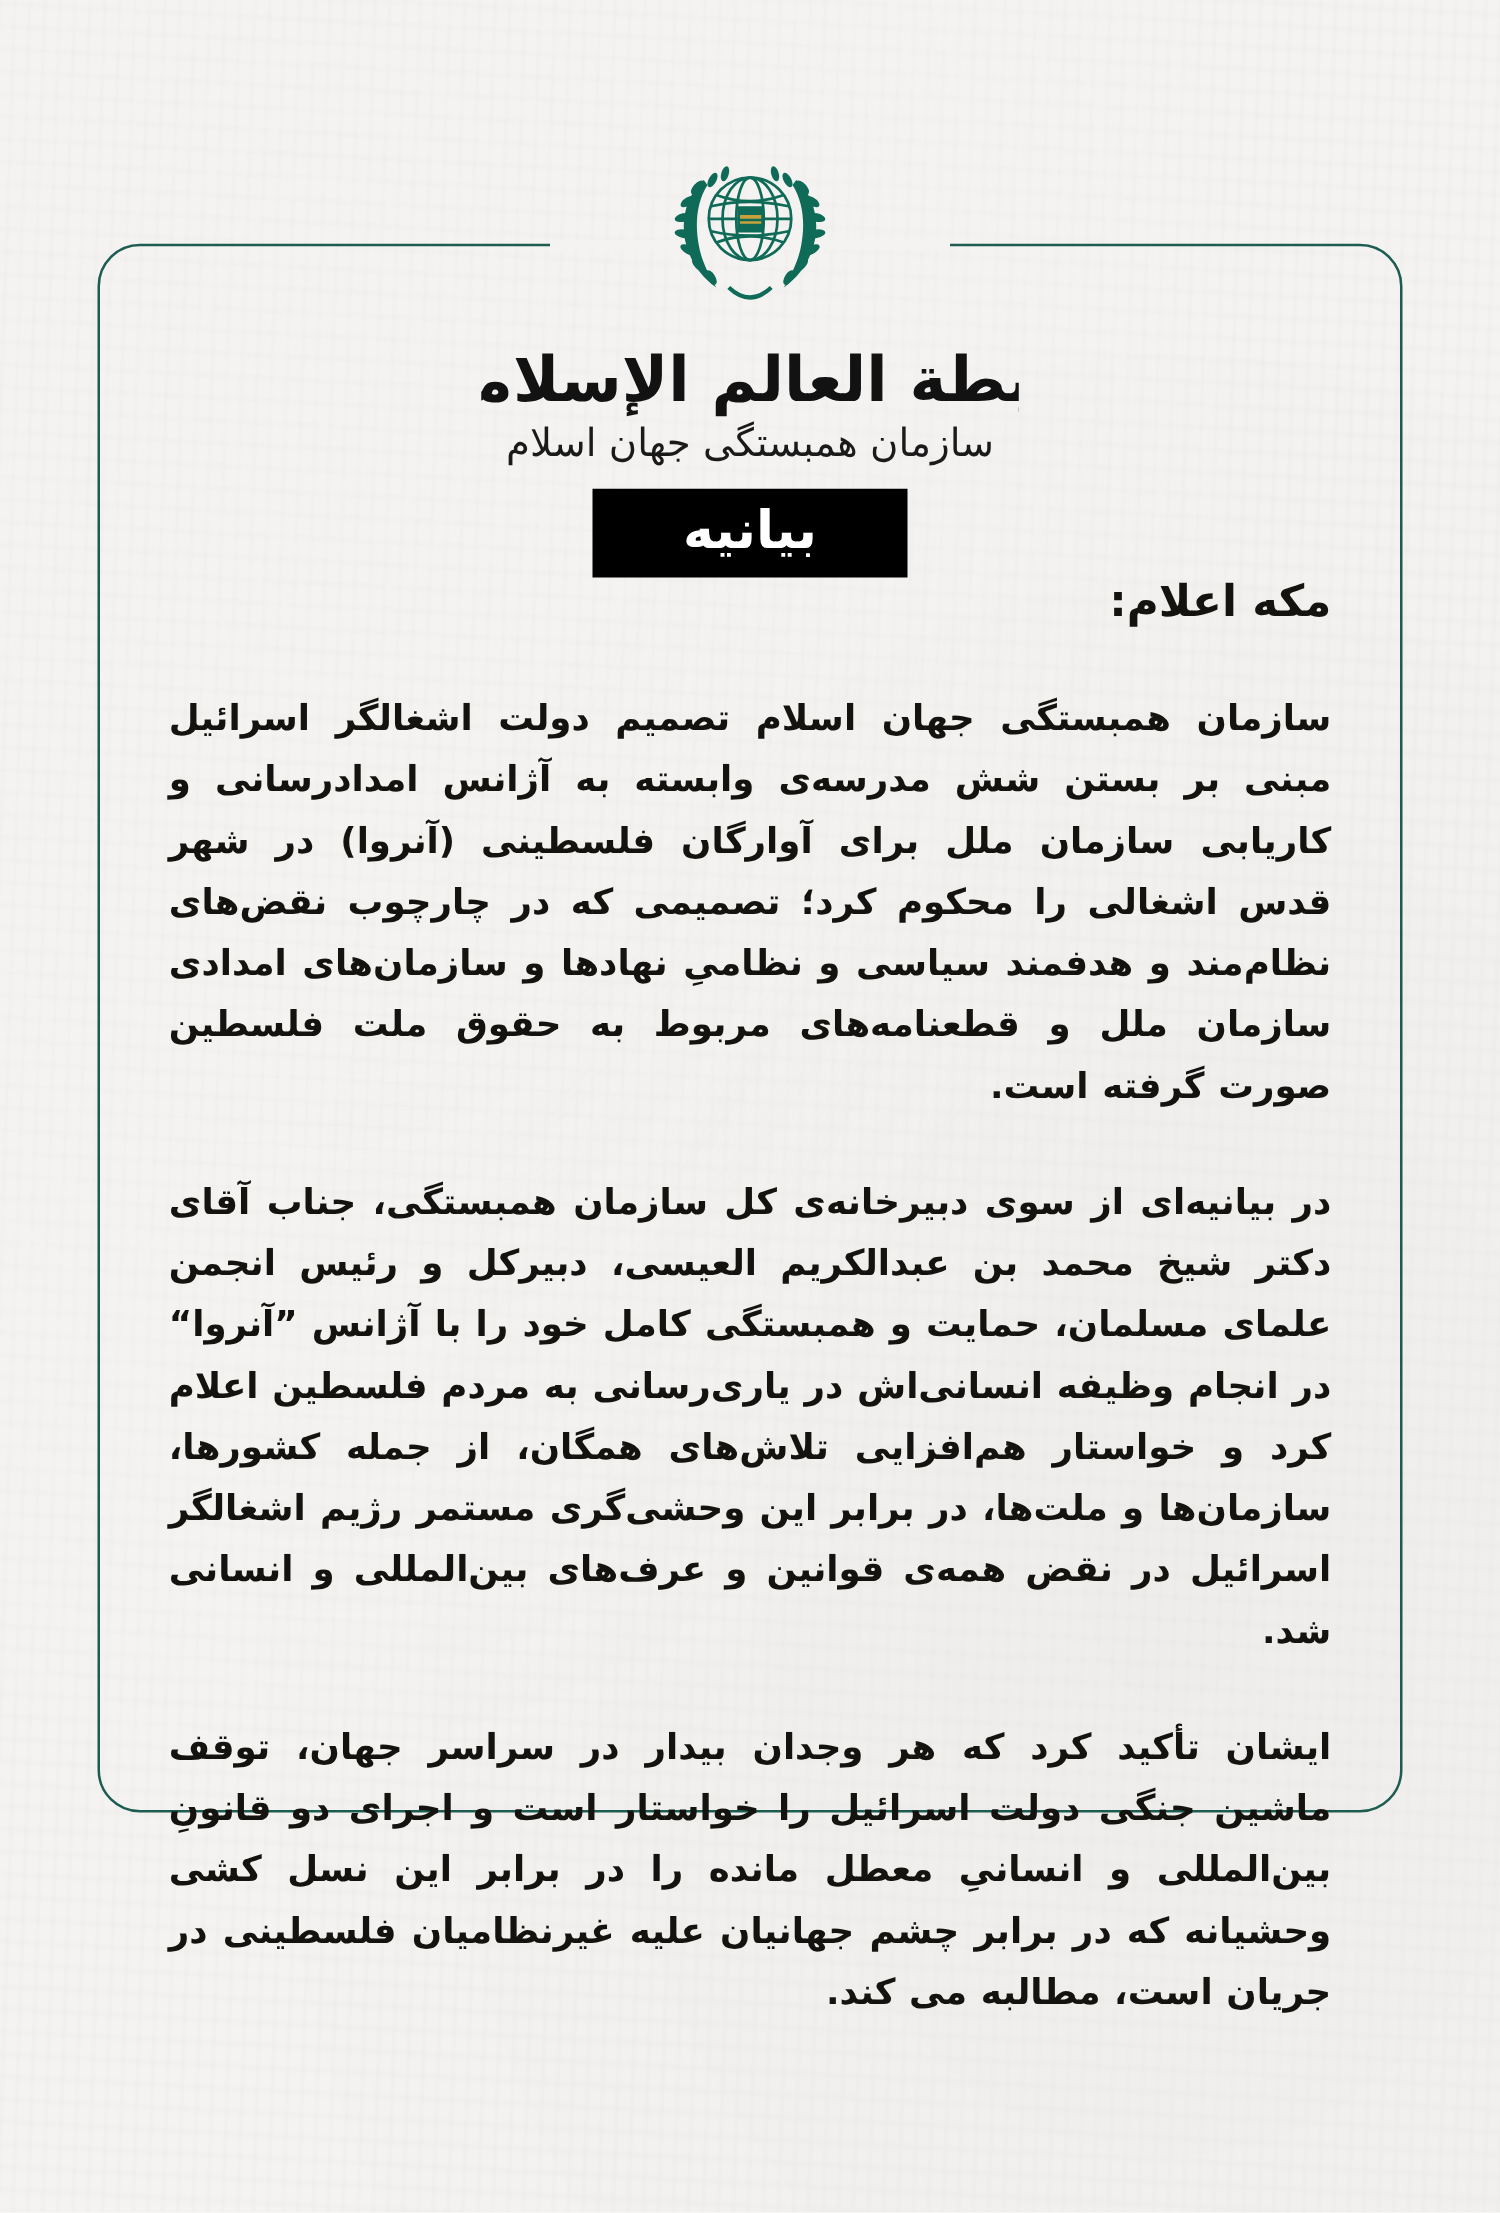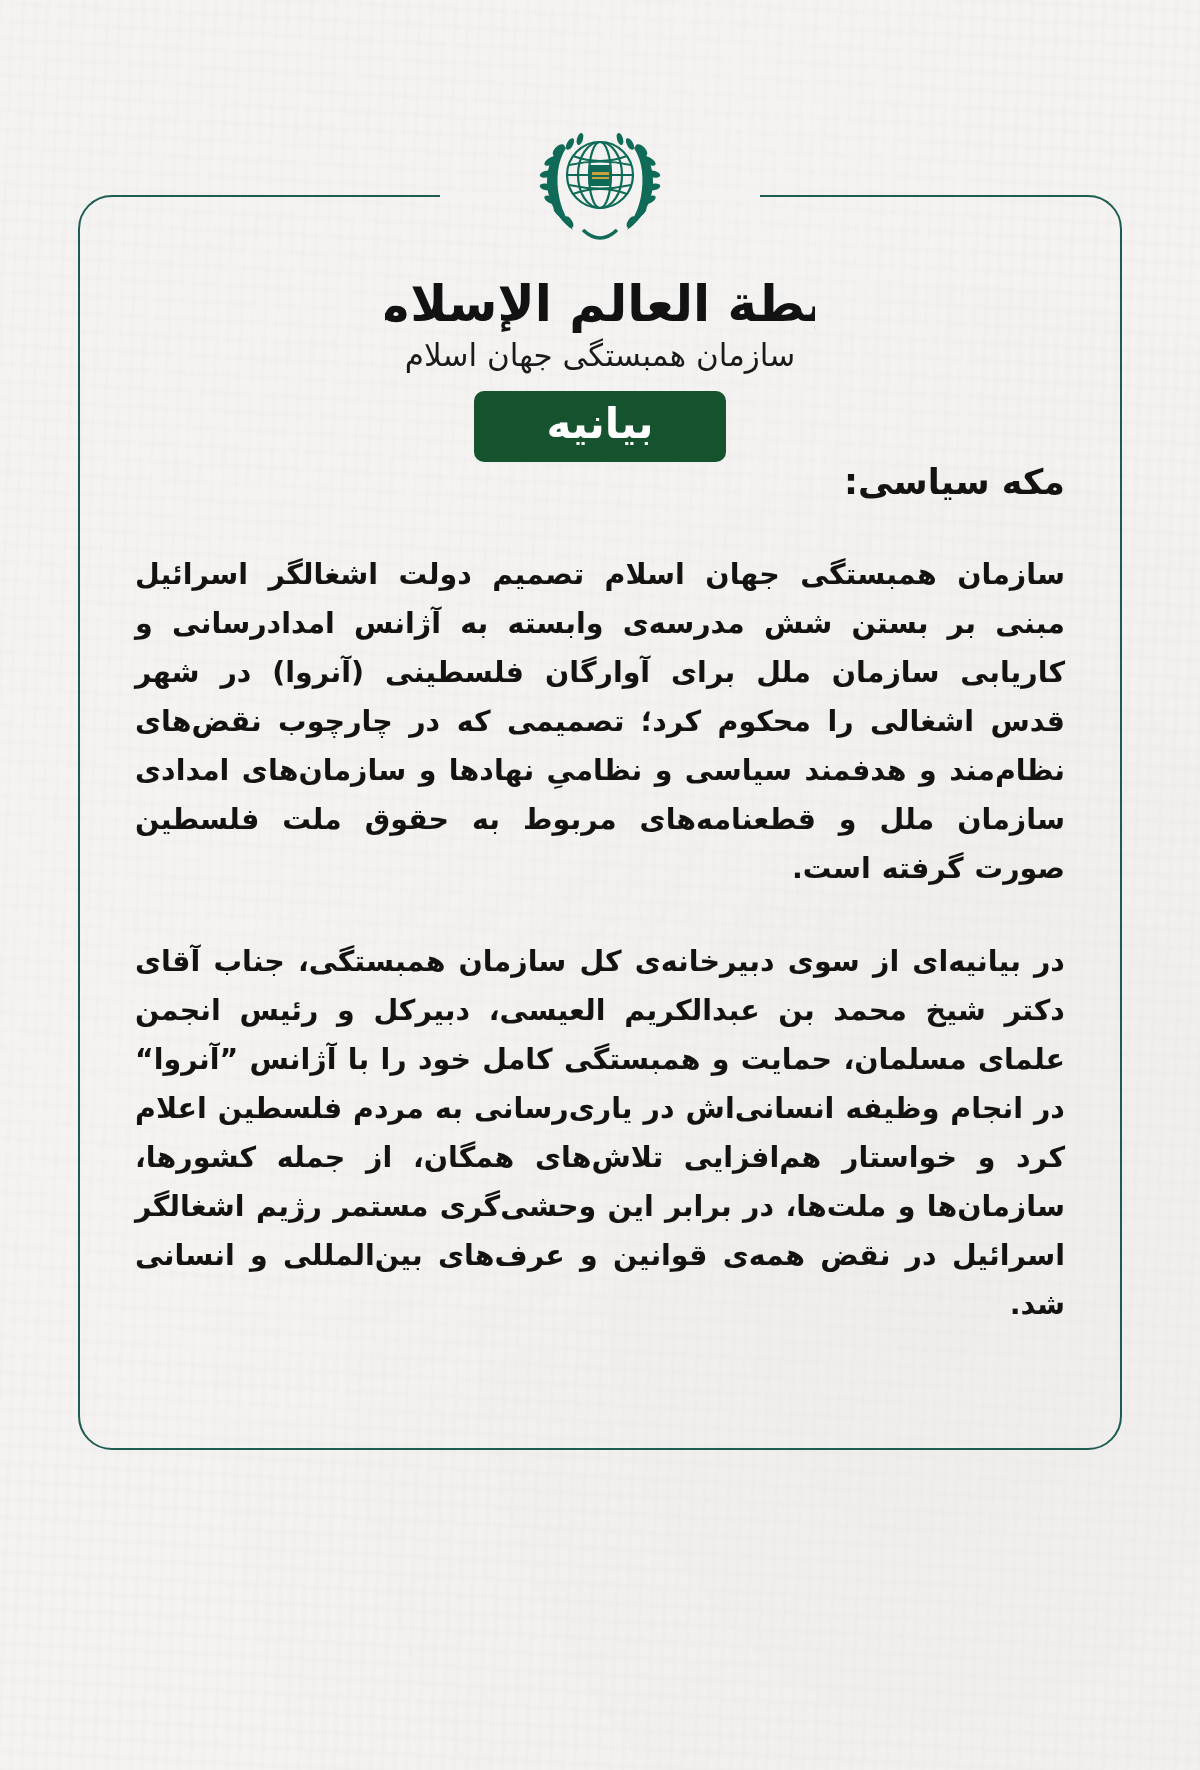--- a/index.html
+++ b/index.html
@@ -92,23 +92,23 @@
     font-size: 31px;
     color: #1a1a1a;
     letter-spacing: 0px;
     font-family: "DejaVu Sans", "Liberation Sans", sans-serif;
     font-weight: 400;
     direction: rtl;
   }
 
   .badge {
     margin-top: 18px;
-    background: #14532d;
+    background: #000000;
     color: #ffffff;
-    border-radius: 10px;
+    border-radius: 0;
     padding: 9px 72px 14px 72px;
     font-size: 42px;
     font-weight: 700;
     line-height: 1.15;
     letter-spacing: 0;
     direction: rtl;
     min-width: 230px;
     text-align: center;
   }
 
@@ -219,21 +219,22 @@
       </svg>
     </div>
 
     <div class="org-title-fa">سازمان همبستگی جهان اسلام</div>
 
     <div class="badge">بیانیه</div>
   </div>
 
   <div class="content">
 
-    <div class="dateline">مکه سیاسی:</div>
+    <div class="dateline">مکه اعلام:</div>
 
     <p class="para">سازمان همبستگی جهان اسلام تصمیم دولت اشغالگر اسرائیل مبنی بر بستن شش مدرسه‌ی وابسته به آژانس امدادرسانی و کاریابی سازمان ملل برای آوارگان فلسطینی (آنروا) در شهر قدس اشغالی را محکوم کرد؛ تصمیمی که در چارچوب نقض‌های نظام‌مند و هدفمند سیاسی و نظامیِ نهادها و سازمان‌های امدادی سازمان ملل و قطعنامه‌های مربوط به حقوق ملت فلسطین صورت گرفته است.</p>
 
     <p class="para">در بیانیه‌ای از سوی دبیرخانه‌ی کل سازمان همبستگی، جناب آقای دکتر شیخ محمد بن عبدالکریم العیسی، دبیرکل و رئیس انجمن علمای مسلمان، حمایت و همبستگی کامل خود را با آژانس ”آنروا“ در انجام وظیفه انسانی‌اش در یاری‌رسانی به مردم فلسطین اعلام کرد و خواستار هم‌افزایی تلاش‌های همگان، از جمله کشورها، سازمان‌ها و ملت‌ها، در برابر این وحشی‌گری مستمر رژیم اشغالگر اسرائیل در نقض همه‌ی قوانین و عرف‌های بین‌المللی و انسانی شد.</p>
 
+    <p class="para">ایشان تأکید کرد که هر وجدان بیدار در سراسر جهان، توقف ماشین جنگی دولت اسرائیل را خواستار است و اجرای دو قانونِ بین‌المللی و انسانیِ معطل مانده را در برابر این نسل کشی وحشیانه که در برابر چشم جهانیان علیه غیرنظامیان فلسطینی در جریان است، مطالبه می کند.</p>
   </div>
 
 </div>
 
 </body></html>

